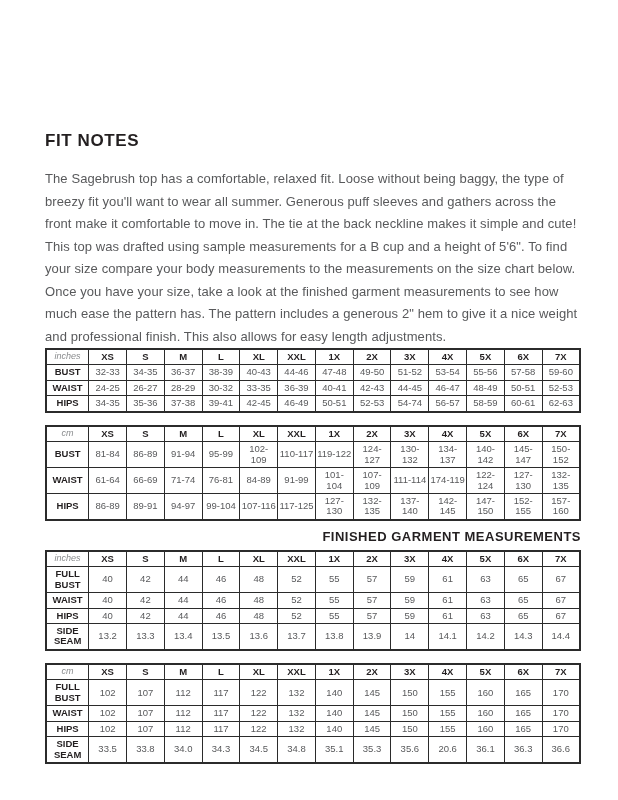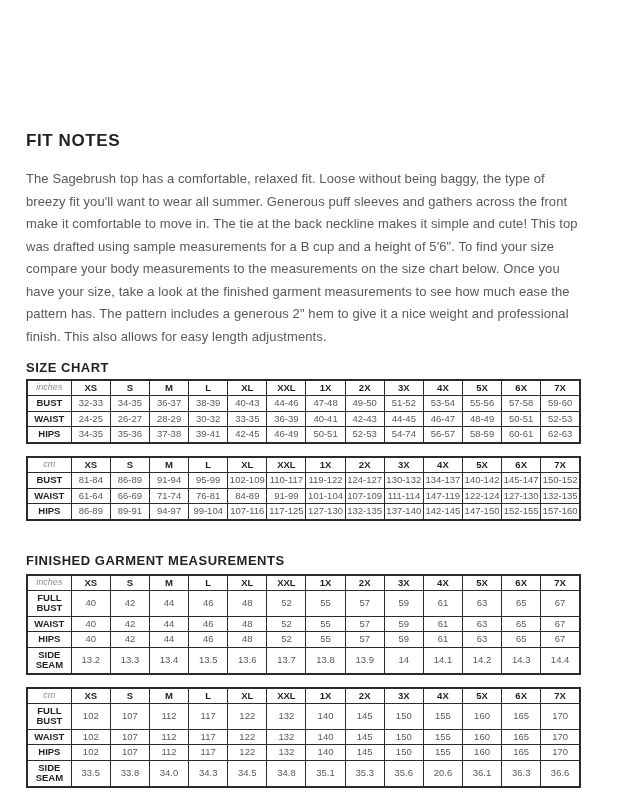--- a/index.html
+++ b/index.html
@@ -8,21 +8,21 @@
     font-family: "Liberation Sans", "DejaVu Sans", sans-serif;
     width: 618px;
     height: 800px;
     position: relative;
     overflow: hidden;
   }
   .page {
     width: 618px;
     height: 800px;
     background: #ffffff;
-    padding: 131px 37px 0 26px;
+    padding: 131px 37px 0 45px;
   }
   .h1 {
     font-size: 17px;
     line-height: 20px;
     font-weight: bold;
     color: #231f20;
     letter-spacing: 0.6px;
     margin-bottom: 7px;
   }
   .body-text {
@@ -33,21 +33,21 @@
     margin-top: 17px;
   }
   .h2 {
     font-size: 13px;
     line-height: 15px;
     font-weight: bold;
     color: #231f20;
     letter-spacing: 0.5px;
   }
   .h2.size-chart { margin-top: 12px; margin-bottom: 4px; }
-  .h2.fgm { margin-top: 32px; margin-bottom: 6px; }
+  .h2.fgm { margin-top: 8px; margin-bottom: 6px; text-align: right; }
   table {
     width: 100%;
     border-collapse: collapse;
     table-layout: fixed;
     border: 2px solid #2b2b2b;
   }
   table + table { margin-top: 12px; }
   col.col-label { width: 8%; }
   th, td {
     border: 1px solid #2b2b2b;
@@ -76,21 +76,20 @@
   td { color: #58595b; }
 </style>
 </head>
 <body>
 
 <div class="page">
 
   <div class="h1">FIT NOTES</div>
   <p class="body-text">The Sagebrush top has a comfortable, relaxed fit. Loose without being baggy, the type of breezy fit you'll want to wear all summer. Generous puff sleeves and gathers across the front make it comfortable to move in. The tie at the back neckline makes it simple and cute! This top was drafted using sample measurements for a B cup and a height of 5'6". To find your size compare your body measurements to the measurements on the size chart below. Once you have your size, take a look at the finished garment measurements to see how much ease the pattern has. The pattern includes a generous 2" hem to give it a nice weight and professional finish. This also allows for easy length adjustments.</p>
 
-  <div class="h2 size-chart">SIZE CHART</div>
   <table>
       <colgroup>
         <col class="col-label">
         <col>
         <col>
         <col>
         <col>
         <col>
         <col>
         <col>
@@ -226,21 +225,21 @@
           <th class="rowlabel">WAIST</th>
           <td>61-64</td>
           <td>66-69</td>
           <td>71-74</td>
           <td>76-81</td>
           <td>84-89</td>
           <td>91-99</td>
           <td>101-104</td>
           <td>107-109</td>
           <td>111-114</td>
-          <td>147-119</td>
+          <td>174-119</td>
           <td>122-124</td>
           <td>127-130</td>
           <td>132-135</td>
         </tr>
         <tr>
           <th class="rowlabel">HIPS</th>
           <td>86-89</td>
           <td>89-91</td>
           <td>94-97</td>
           <td>99-104</td>

